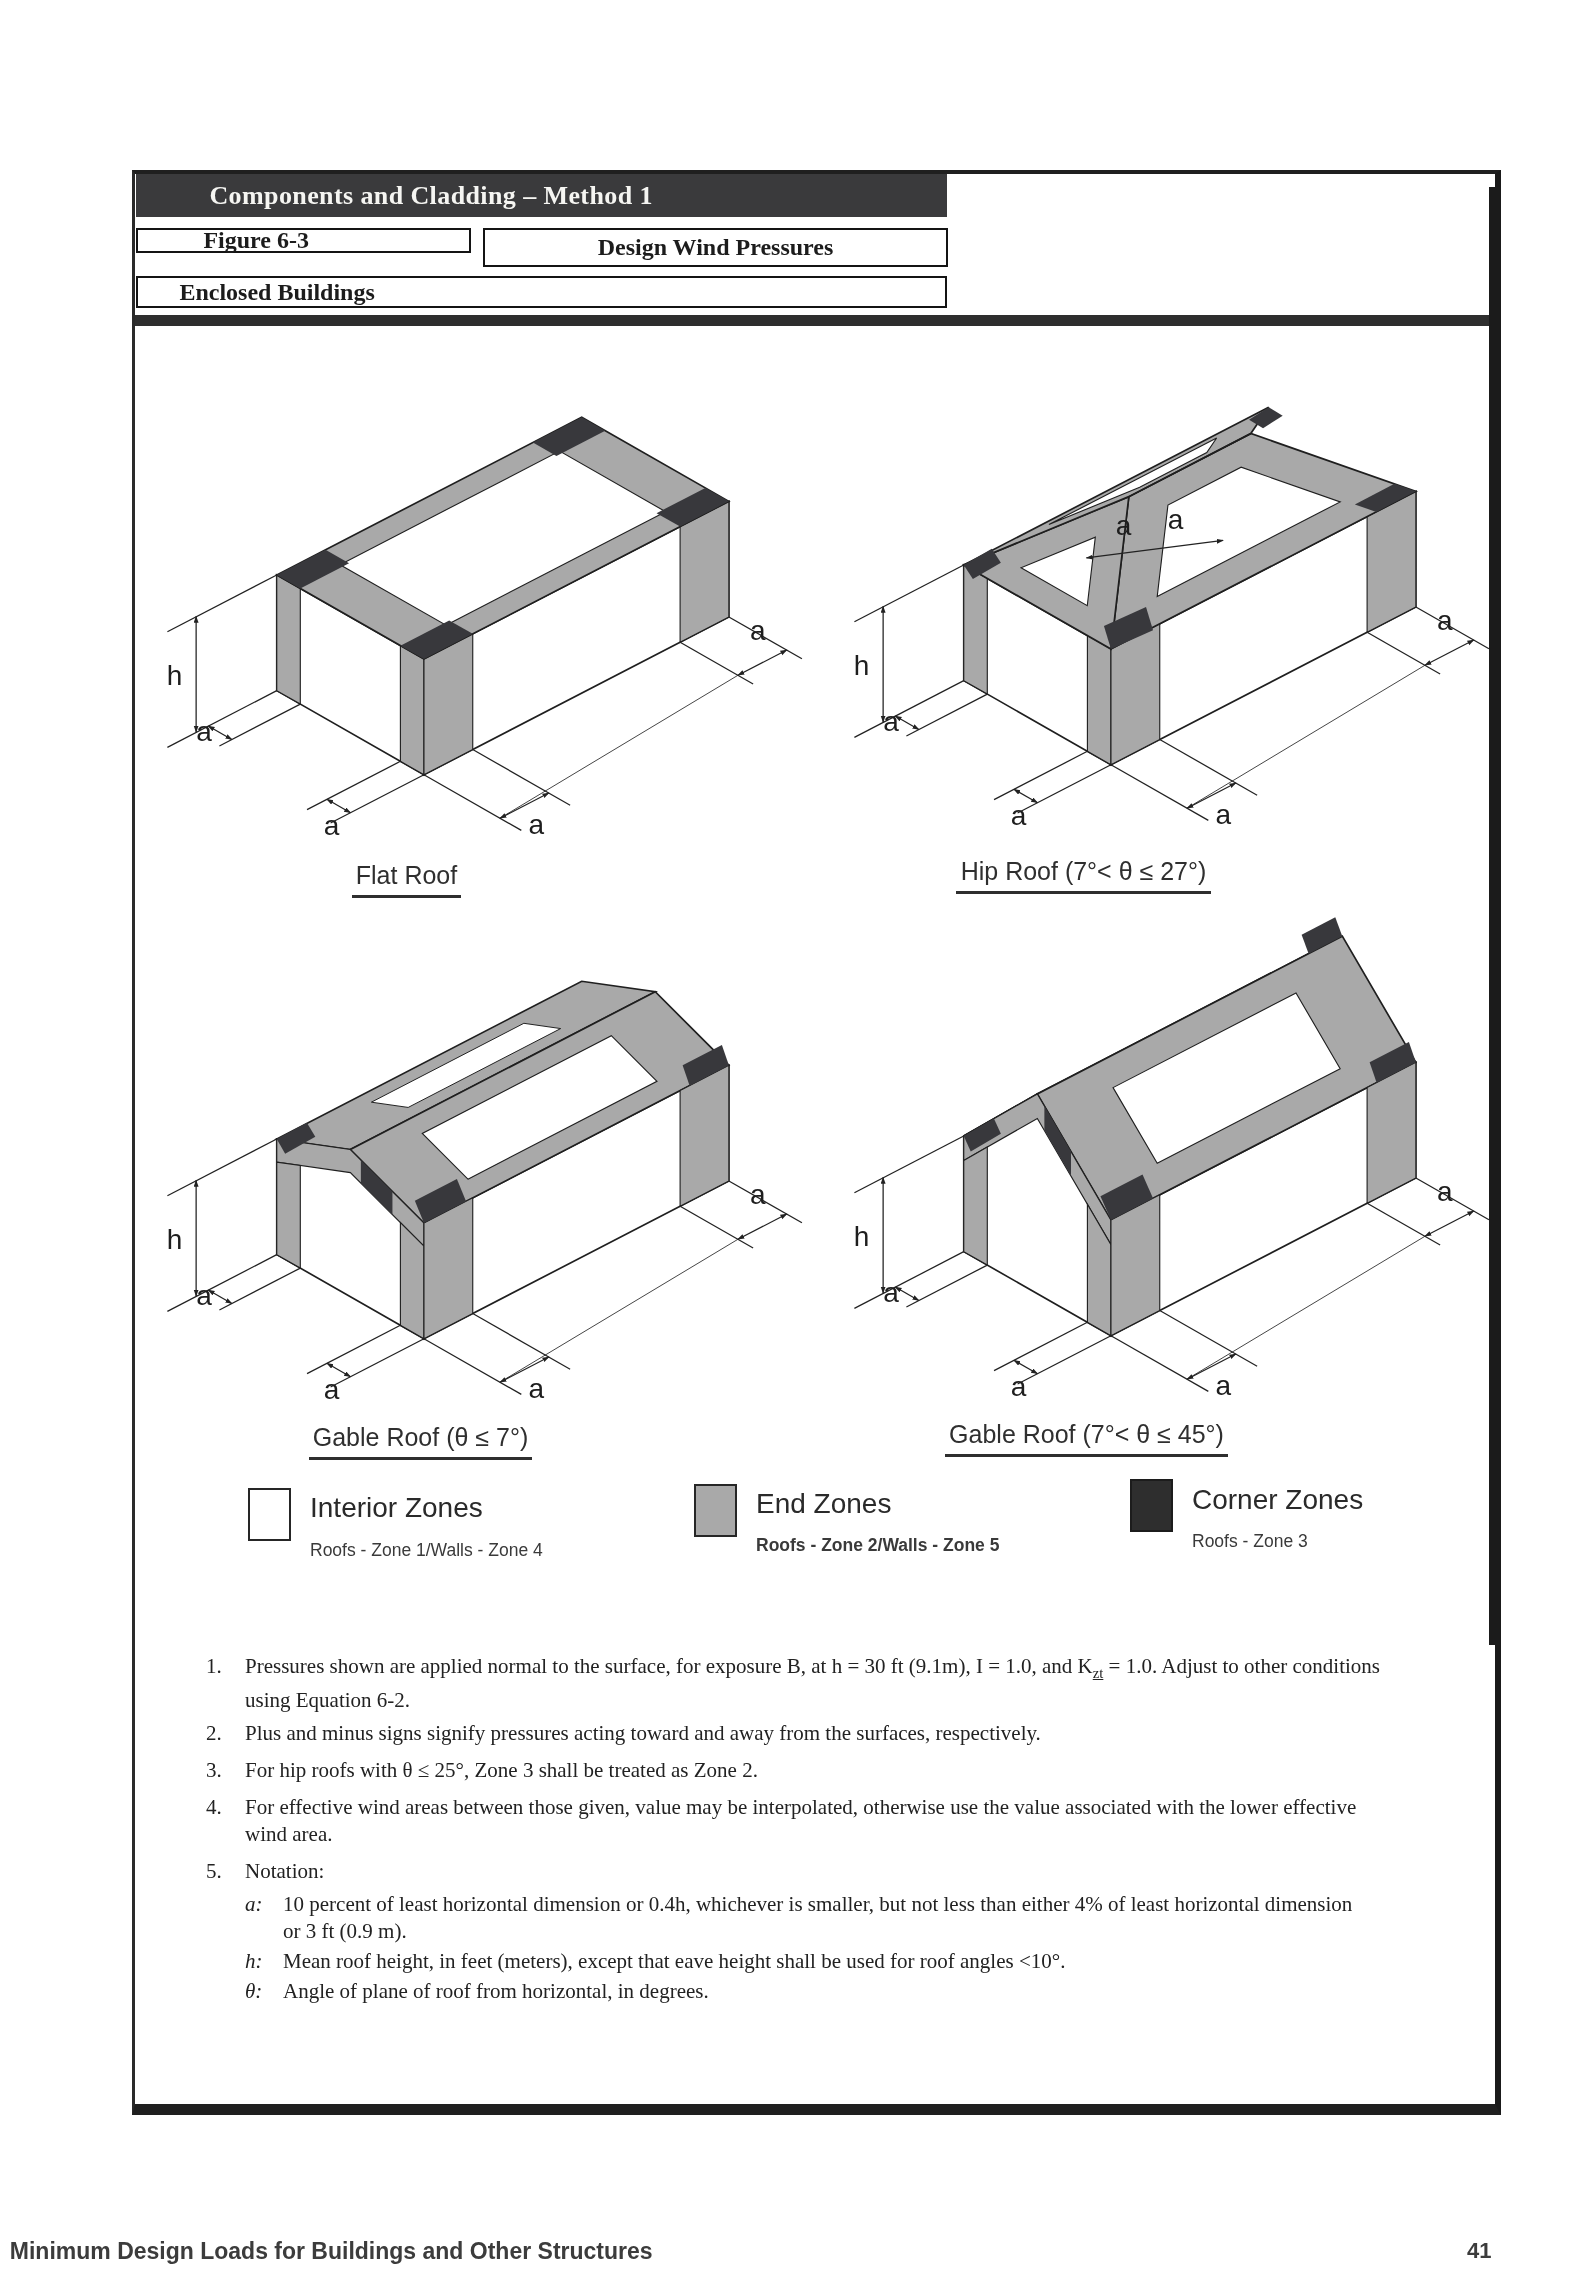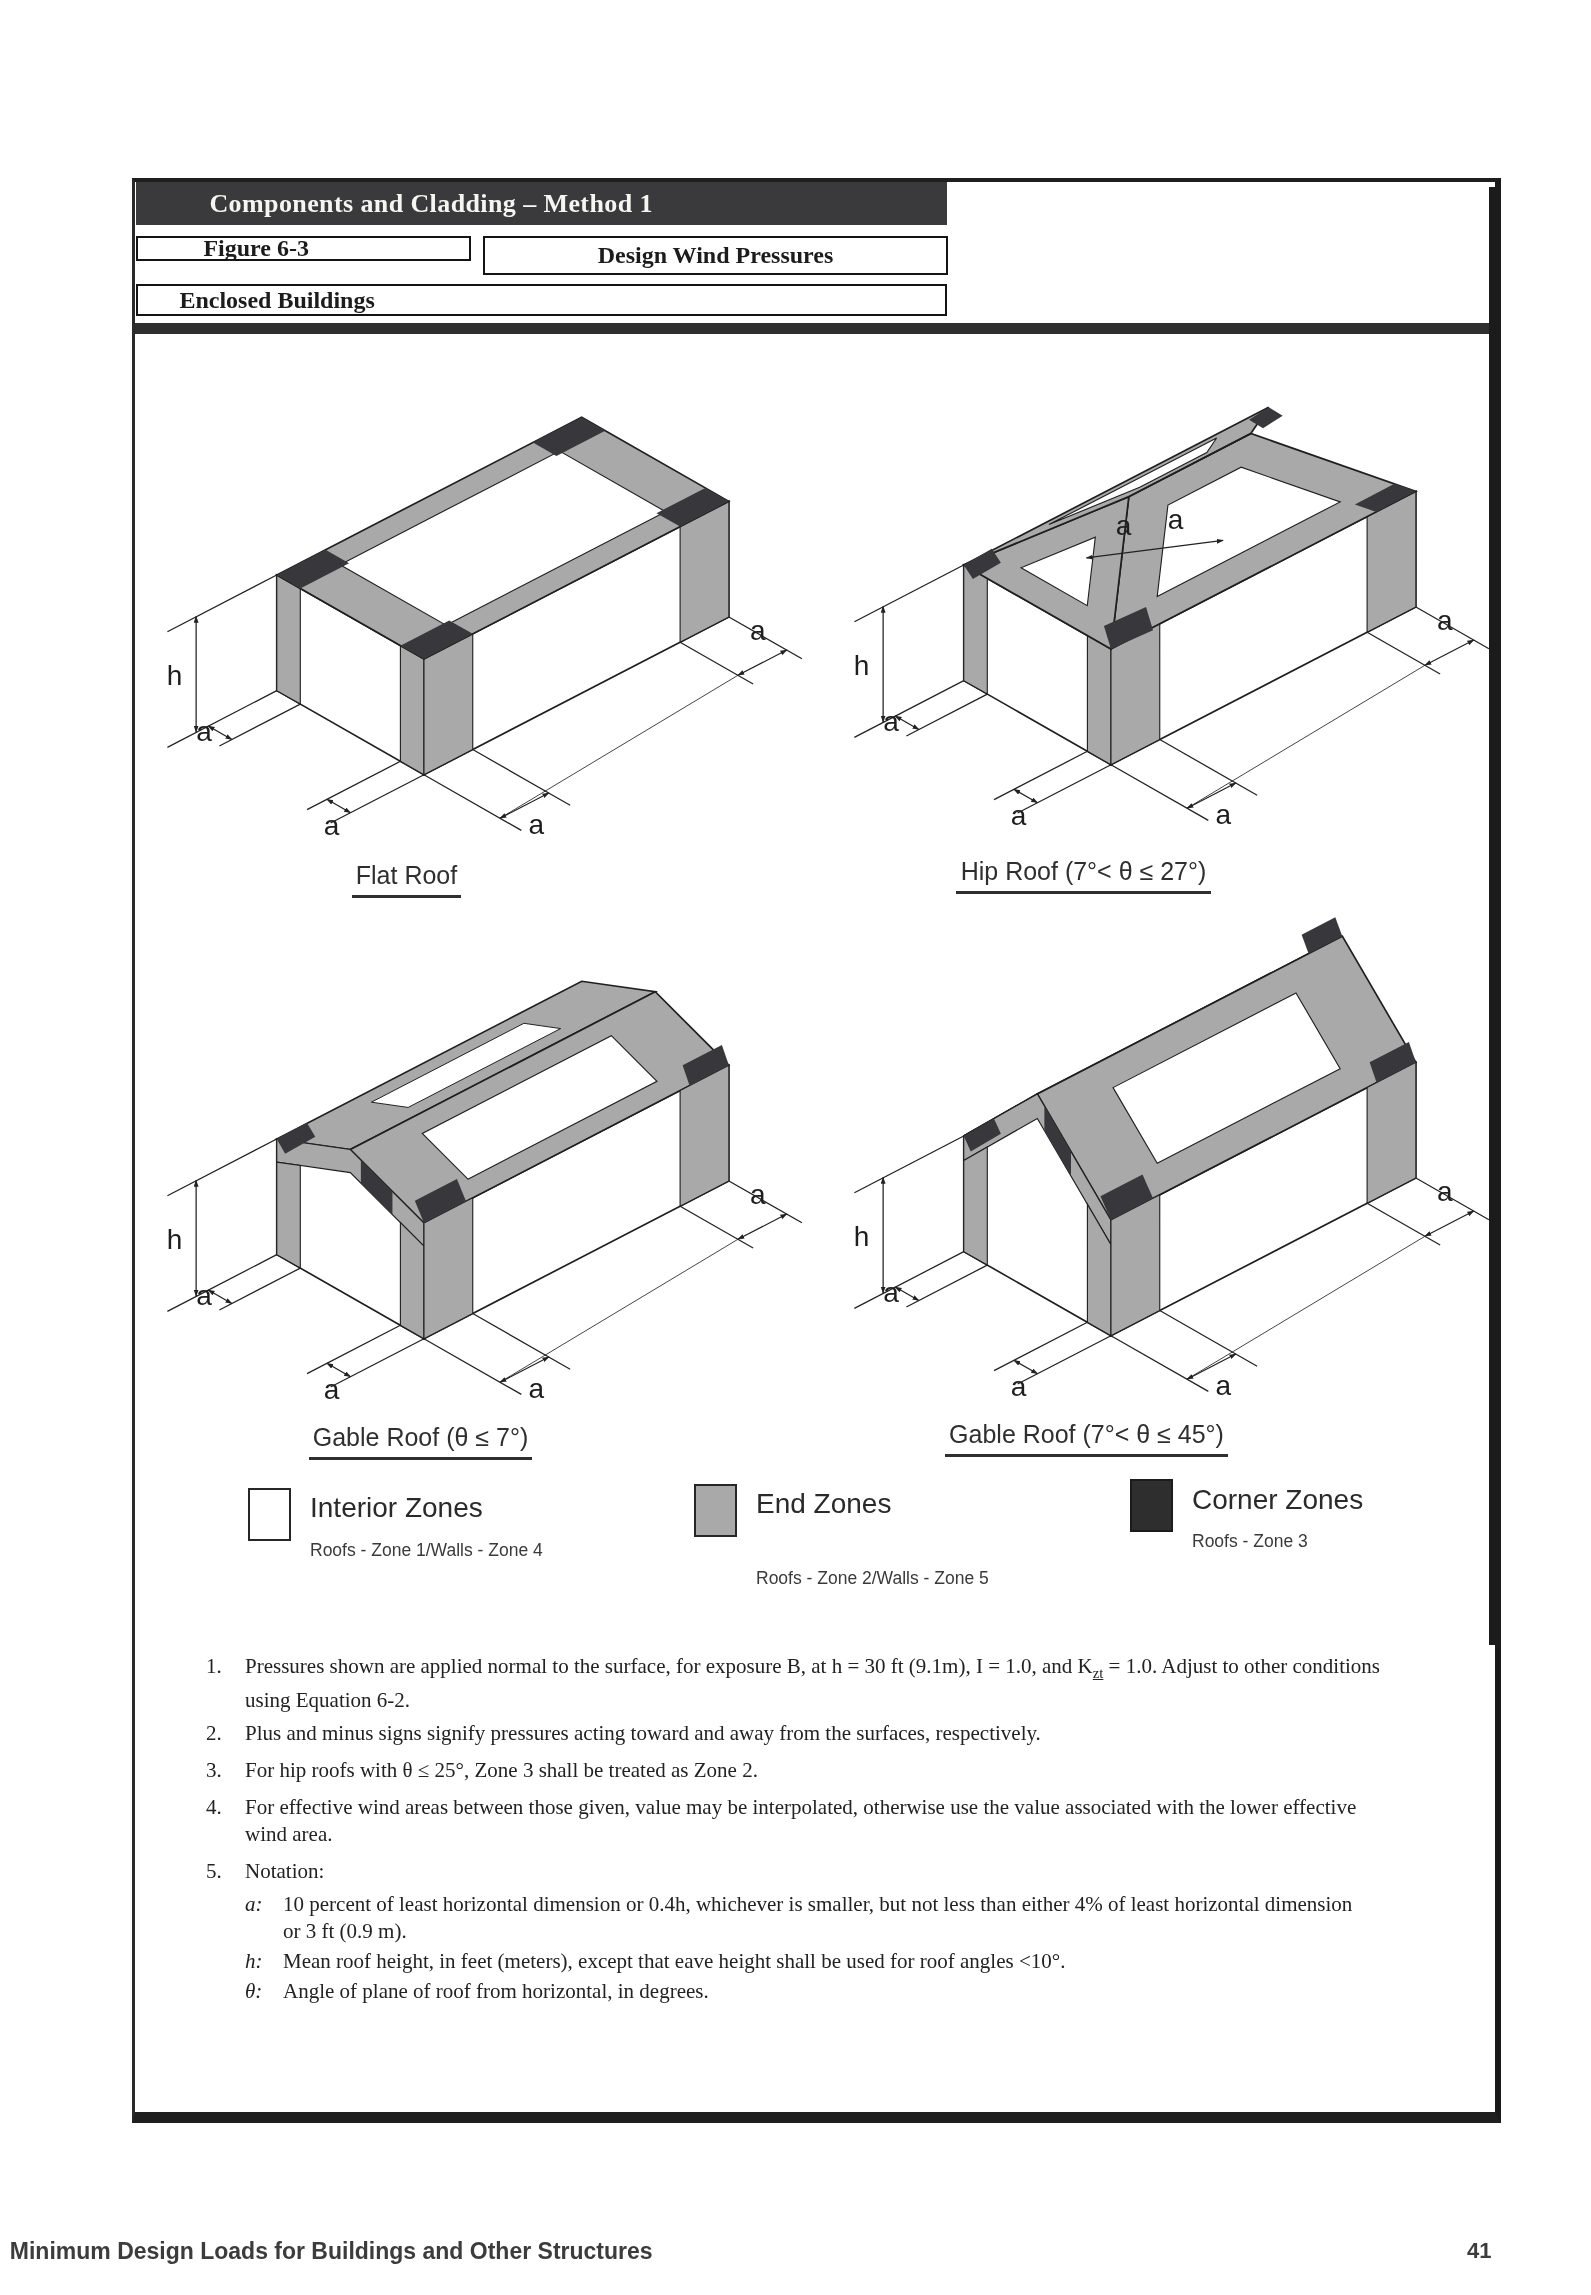--- a/index.html
+++ b/index.html
@@ -1,19 +1,19 @@
 <!DOCTYPE html>
 <html style="font-size:11.2px"><head>
 <meta charset="utf-8">
 <style>
   html,body{margin:0;padding:0;background:#ffffff;}
   body{width:1592px;height:2295px;position:relative;font-family:"Liberation Serif",serif;color:#1c1c1c;}
   .abs{position:absolute;}
   
-  .frame{left:132px;top:178px;width:1369px;height:1945px;border-top:4.2px solid #1f1f1f;border-left:3.5px solid #2a2a2a;border-right:6.3px solid #1a1a1a;border-bottom:11.2px solid #1f1f1f;box-sizing:border-box;background:#fff;}
+  .frame{left:132px;top:170px;width:1369px;height:1945px;border-top:4.2px solid #1f1f1f;border-left:3.5px solid #2a2a2a;border-right:6.3px solid #1a1a1a;border-bottom:11.2px solid #1f1f1f;box-sizing:border-box;background:#fff;}
   .right-heavy-bar{left:1489px;top:187px;width:11.2px;height:1458px;background:#1b1b1b;}
   
   .hdr-darkbar{left:1.4px;top:0px;width:811px;height:43px;background:#3a3a3c;color:#f5f5f2;font-weight:bold;font-size:26px;display:flex;align-items:center;padding-left:73px;box-sizing:border-box;letter-spacing:0.4px;}
   .hdr-box{border:2.8px solid #141414;background:#fff;box-sizing:border-box;display:flex;align-items:center;font-weight:bold;}
   .hdr-fig{left:1.4px;top:54px;width:335px;height:25px;font-size:24px;padding-left:65px;}
   .hdr-dwp{left:348px;top:54px;width:465px;height:39px;font-size:24px;justify-content:center;}
   .hdr-enc{left:1.4px;top:102px;width:811px;height:32px;font-size:24px;padding-left:41px;}
   .hdr-h60{left:818px;top:1.4px;width:537px;height:43px;border:3.5px solid #141414;font-size:24.5px;justify-content:center;}
   .hdr-wr{left:818px;top:55px;width:537px;height:83px;border:3.5px solid #141414;font-size:42px;justify-content:center;}
   .hdr-botbar{left:0px;top:141px;width:1354px;height:10.5px;background:#2e2e2e;}
@@ -285,21 +285,21 @@
 <div class="abs dtitle" style="left:806px;top:1420px;width:561px;">
   <span>Gable Roof (7°&lt; θ ≤ 45°)</span>
 </div>
 
 <div class="abs sw sw-white" style="left:248px;top:1488px;"></div>
 <div class="abs leg-name" style="left:310px;top:1492px;">Interior Zones</div>
 <div class="abs leg-cap" style="left:310px;top:1540px;">Roofs - Zone 1/Walls - Zone 4</div>
 
 <div class="abs sw sw-gray" style="left:694px;top:1484px;"></div>
 <div class="abs leg-name" style="left:756px;top:1488px;">End Zones</div>
-<div class="abs leg-cap" style="left:756px;top:1568px;">Roofs - Zone 2/Walls - Zone 5</div>
+<div class="abs leg-cap" style="left:756px;top:1535px;font-weight:bold;">Roofs - Zone 2/Walls - Zone 5</div>
 
 <div class="abs sw sw-dark" style="left:1130px;top:1479px;"></div>
 <div class="abs leg-name" style="left:1192px;top:1484px;">Corner Zones</div>
 <div class="abs leg-cap" style="left:1192px;top:1531px;">Roofs - Zone 3</div>
 
 <div class="abs notes">
 
   <div class="nrow">
     <div class="num">1.</div>
     <div class="body"><span>Pressures shown are applied normal to the surface, for exposure B, at h = 30 ft (9.1m), I = 1.0, and K</span><sub>zt</sub><span> = 1.0.  Adjust to other conditions using Equation 6-2.</span></div>

